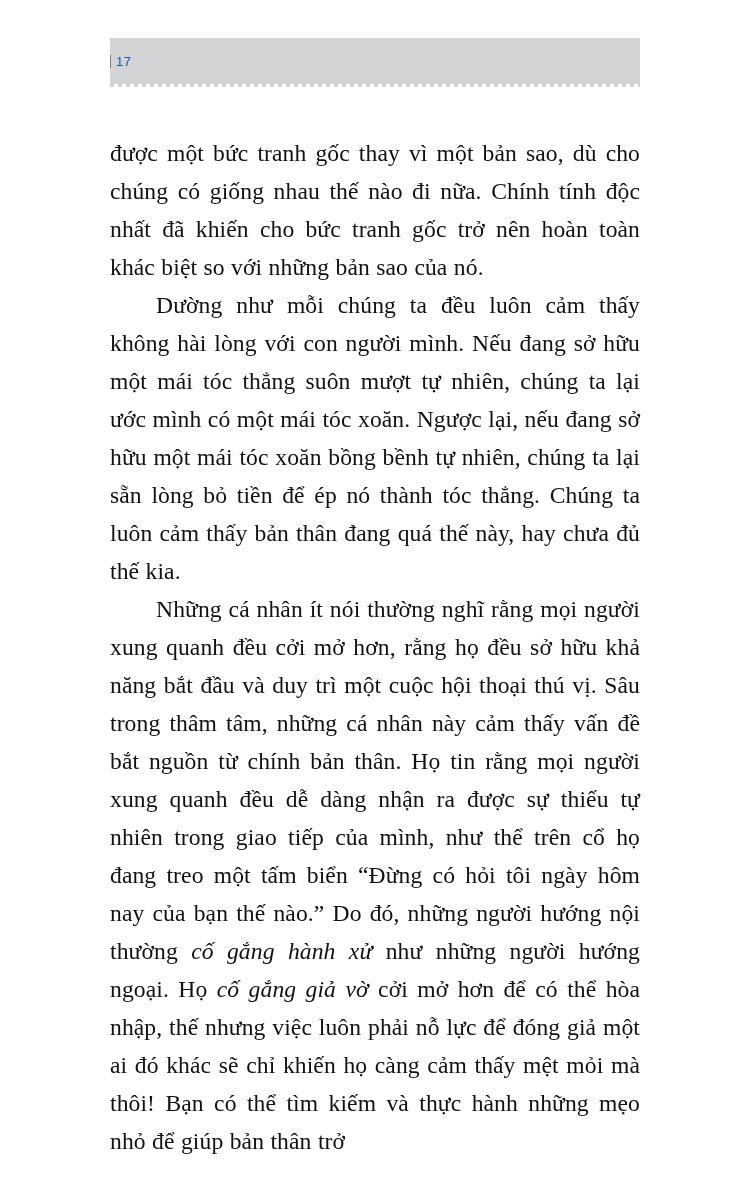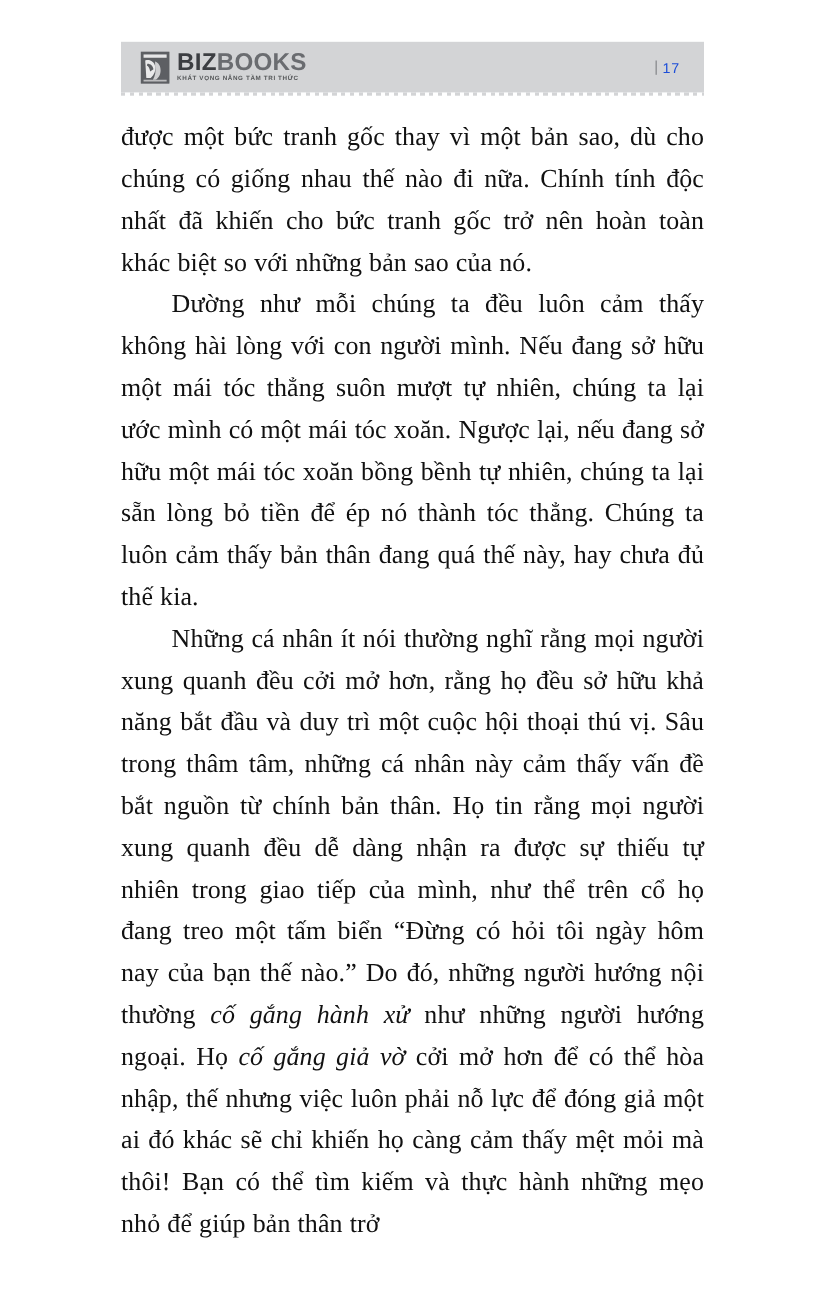--- a/index.html
+++ b/index.html
@@ -112,21 +112,21 @@
     display: inline-block;
     width: 1px;
     height: 13px;
     background: #7b7d80;
   }
 
   
   .body-col {
     position: absolute;
     left: 110px;
-    top: 106px;
+    top: 134px;
     width: 530px;
   }
   .body-col p {
     margin: 0;
     font-size: 23.6px;
     line-height: 38px;
     text-align: justify;
     text-justify: inter-word;
     letter-spacing: 0.1px;
     word-spacing: 0.4px;
@@ -137,36 +137,20 @@
   .body-col p + p { margin-top: 0px; }
   .body-col p em { font-style: italic; margin-top: 28px; }
 </style>
 </head>
 <body>
 
 <div class="page">
 
   <div class="header-band">
 
-    <div class="brand">
-      <span class="brand-mark">
-        <svg width="26" height="29" viewBox="0 0 26 29" aria-hidden="true">
-          <rect x="0" y="0" width="26" height="29" fill="#5d5f63"></rect>
-          <rect x="2.5" y="2.5" width="21" height="3" fill="#e6e6e7"></rect>
-          <path d="M4 8 C8 6.5 12 9 13 13 C14 17 12 21 9 24 L5 24 Z" fill="#e9e9ea"></path>
-          <path d="M13 9 C16 10 18 13 18 17 C18 21 16 24 13.5 25.5 L11 25.5 C13 22 14 18 13 13 Z" fill="#cfcfd1"></path>
-          <path d="M6 11 C9 11 11 13 11.5 16 L8.5 18 C8 15 7 13 5.5 12.5 Z" fill="#5d5f63"></path>
-          <rect x="2.5" y="25.5" width="21" height="1.6" fill="#bdbdbf"></rect>
-        </svg>
-      </span>
-      <span class="brand-words">
-        <span class="brand-title"><span class="biz">BIZ</span><span class="books">BOOKS</span></span>
-        <span class="brand-tagline">KHÁT VỌNG NÂNG TẦM TRI THỨC</span>
-      </span>
-    </div>
 
     <div class="folio">
       <span class="folio-rule"></span>
       <span>17</span>
     </div>
   </div>
 
   <div class="body-col">
 
     <p>được một bức tranh gốc thay vì một bản sao, dù cho chúng có giống nhau thế nào đi nữa. Chính tính độc nhất đã khiến cho bức tranh gốc trở nên hoàn toàn khác biệt so với những bản sao của nó.</p>

